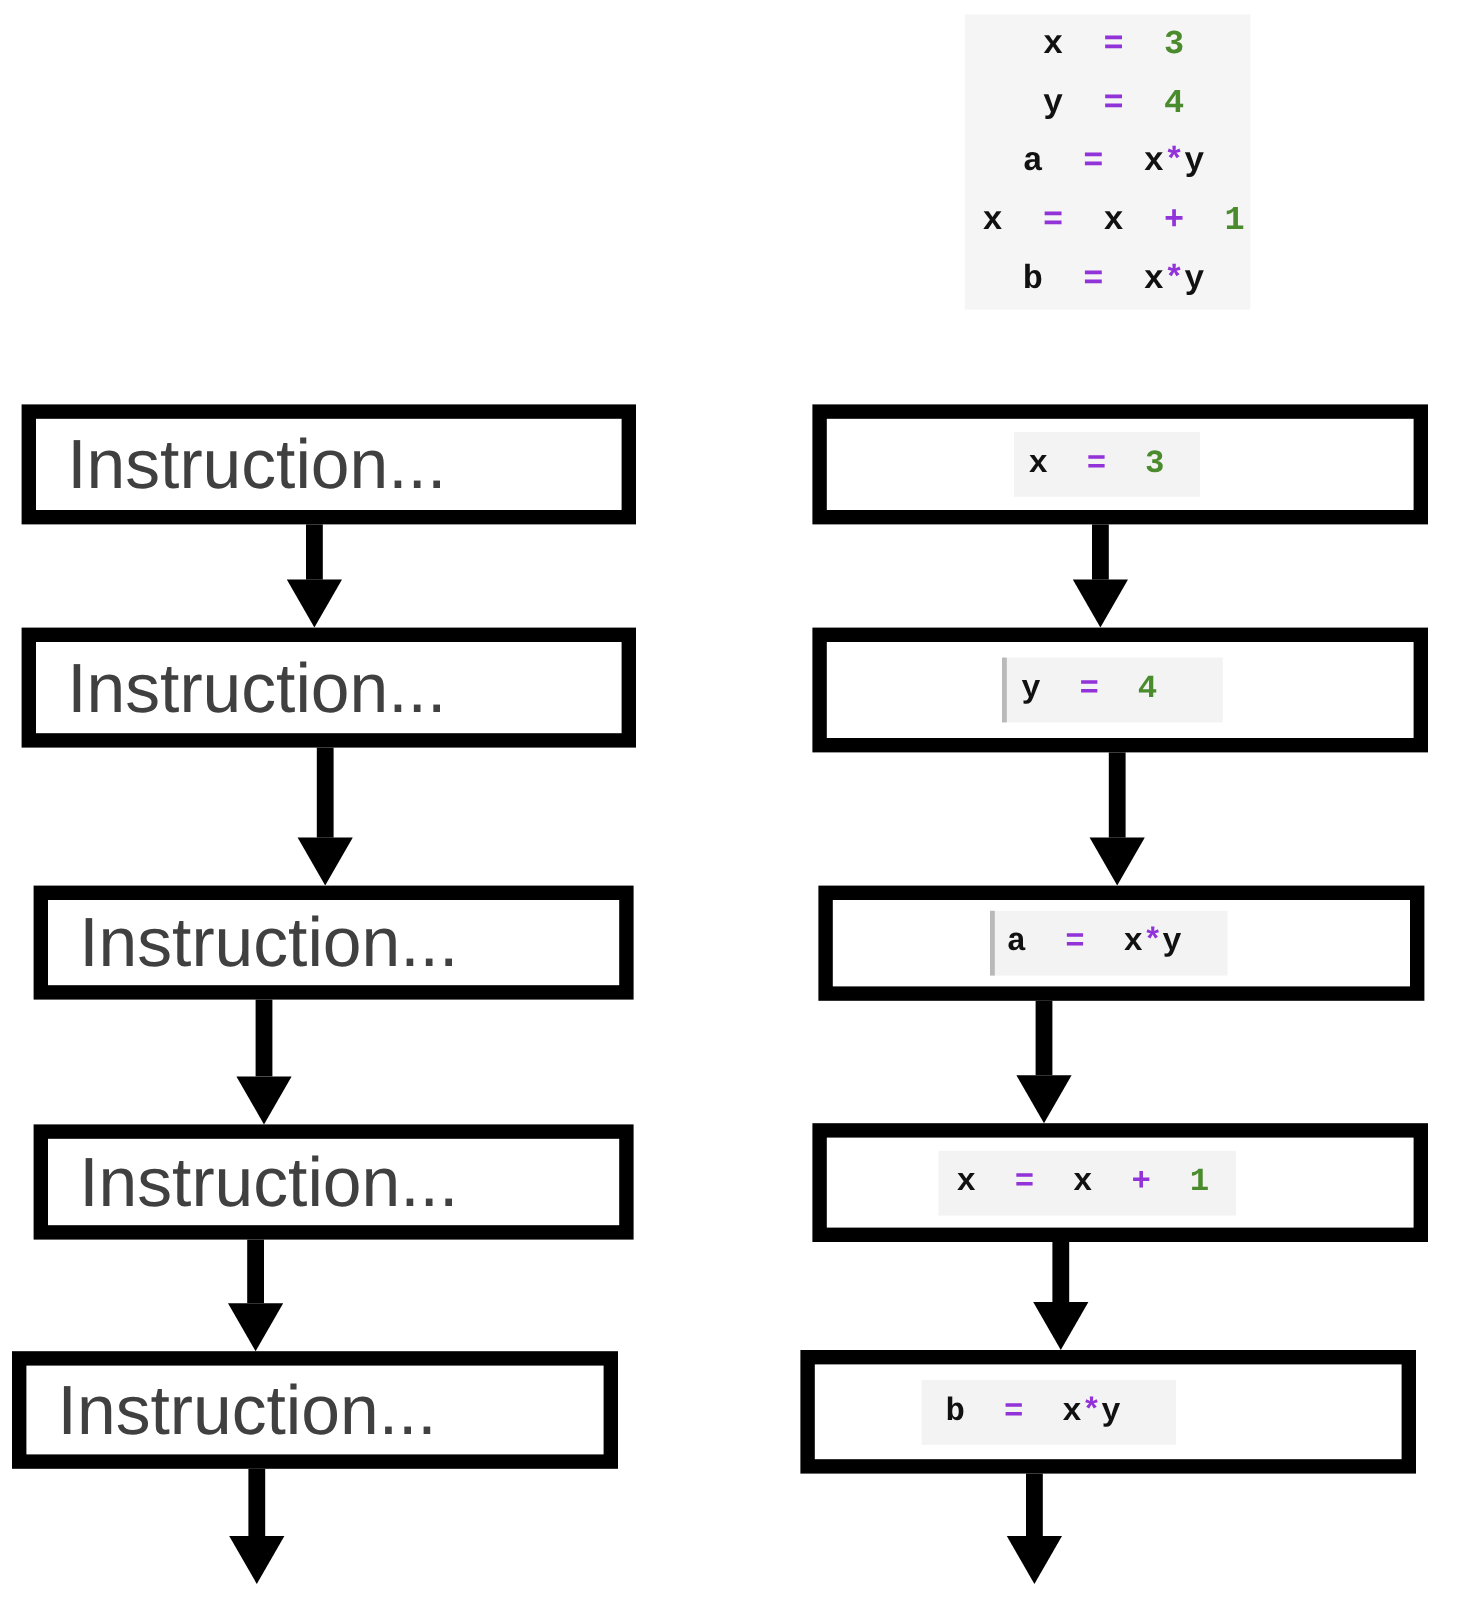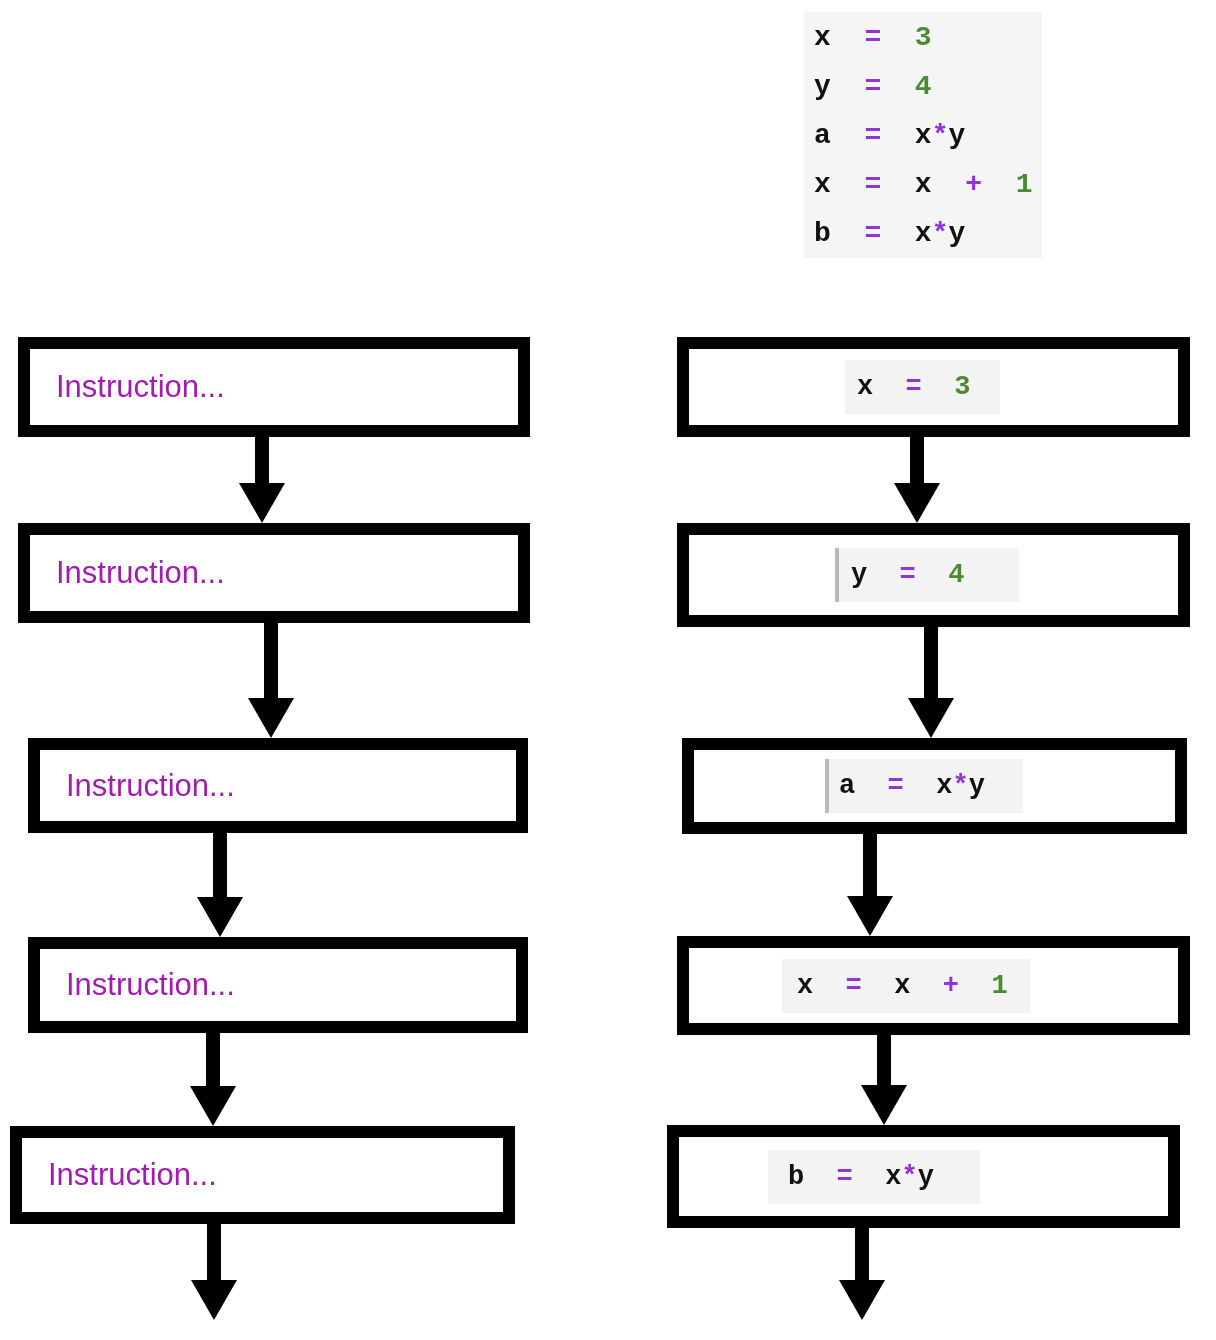--- a/index.html
+++ b/index.html
@@ -1,35 +1,36 @@
 <!DOCTYPE html>
 <html style="--operator: #9233d9; --number: #4a8c2d; --code_text: #111111; --panel_bg: #f5f5f5; --patch_bg: #f3f3f3; --box_border: #000000; --arrow: #000000; --cursor_bar: #b9b9b9;"><head>
 <meta charset="utf-8">
 <style>
   html,body{margin:0;padding:0;background:#ffffff;}
   #canvas{
     position:relative;width:1216px;height:1340px;background:#ffffff;overflow:hidden;
     font-family:"Liberation Sans",sans-serif;
+    text-align:center;
   }
   
   .code-panel{
     position:absolute;left:804px;top:12px;width:238px;height:246px;
     background:var(--panel_bg);box-sizing:border-box;padding:1px 0 0 10px;
   }
   .code-line{
     font-family:"Liberation Mono",monospace;font-weight:bold;font-size:28px;
     line-height:49px;white-space:pre;color:var(--code_text);
   }
   
   .box{
     position:absolute;background:#ffffff;border:12px solid var(--box_border);
     box-sizing:border-box;display:flex;align-items:center;
   }
   .ibox .ilabel{
-    padding-left:26px;font-size:31px;color:#a21caf;letter-spacing:0px;
+    padding-left:26px;font-size:58px;color:#404040;letter-spacing:0px;
   }
   
   .bl1{left:18px;top:337px;width:512px;height:100px;}
   .bl2{left:18px;top:523px;width:512px;height:100px;}
   .bl3{left:28px;top:738px;width:500px;height:95px;}
   .bl4{left:28px;top:937px;width:500px;height:96px;}
   .bl5{left:10px;top:1126px;width:505px;height:98px;}
   
   .br1{left:677px;top:337px;width:513px;height:100px;}
   .br2{left:677px;top:523px;width:513px;height:104px;}

